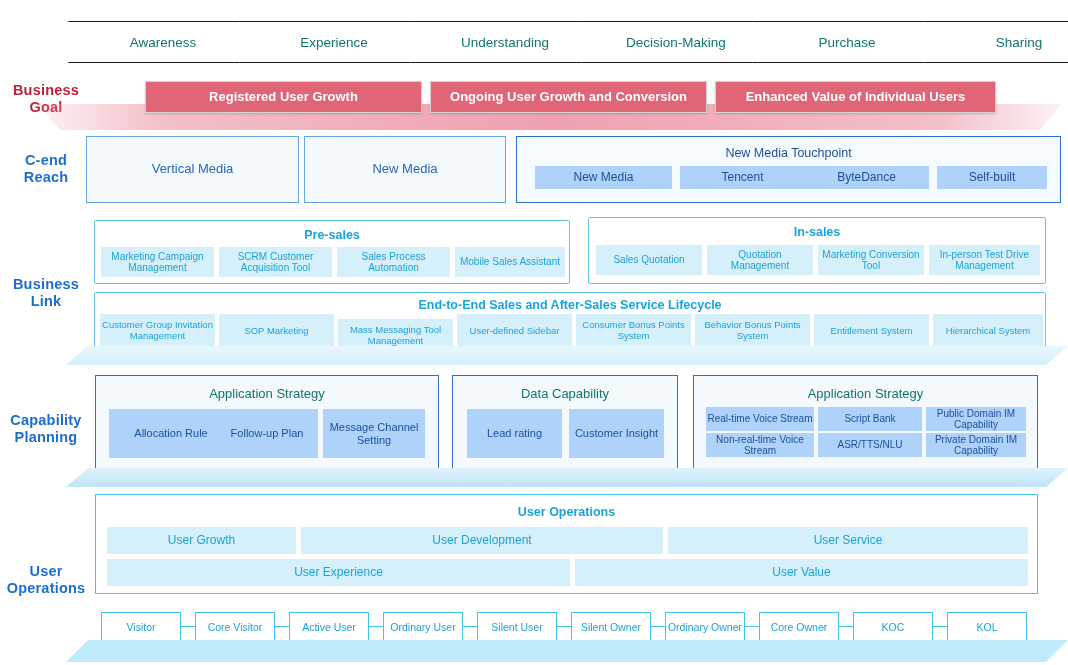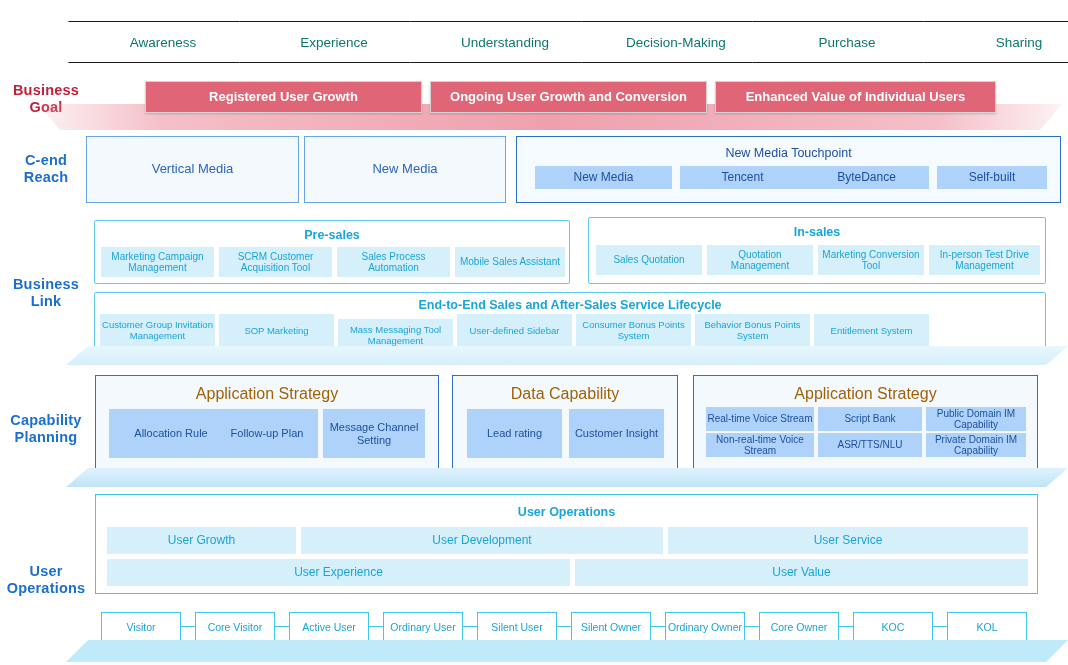--- a/index.html
+++ b/index.html
@@ -121,21 +121,21 @@
   .sep-trap.lt {
     background: linear-gradient(180deg, #e8f7fd 0%, #d4effb 100%);
   }
 
   
   .cap-panel {
     top: 375px; height: 95px;
     background: #f4f9fe;
     border: 1.4px solid #2f6fc9;
   }
-  .cap-title { color: #a16207; font-size: 16px; text-align: center; }
+  .cap-title { color: #0f766e; font-size: 13px; text-align: center; }
   .cap-chip {
     background: #aed2fa;
     color: #1d4f9e;
     font-size: 11px;
   }
   .cap-chip.sm { font-size: 10px; }
 
   
   .uo-panel {
     top: 494px; height: 100px;
@@ -312,20 +312,23 @@
       <span>User-defined Sidebar</span>
     </div>
     <div class="abs bl-chip tall ctr" style="left:481px; top:21px; width:115px;">
       <span>Consumer Bonus Points System</span>
     </div>
     <div class="abs bl-chip tall ctr" style="left:600px; top:21px; width:115px;">
       <span>Behavior Bonus Points System</span>
     </div>
     <div class="abs bl-chip tall ctr" style="left:719px; top:21px; width:115px;">
       <span>Entitlement System</span>
+    </div>
+    <div class="abs bl-chip tall ctr" style="left:838px; top:21px; width:110px;">
+      <span>Hierarchical System</span>
     </div>
   </div>
 
   <div class="abs sep-trap lt" style="left:66px; top:346px; width:1002px; height:19px;
        -webkit-clip-path:polygon(22px 0, 100% 0, calc(100% - 22px) 100%, 0 100%);
        clip-path:polygon(22px 0, 100% 0, calc(100% - 22px) 100%, 0 100%);"></div>
 
   <div class="abs cap-panel" style="left:95px; width:344px;">
     <div class="abs cap-title ctr" style="left:0; top:10px; width:100%; height:16px;">
       <span>Application Strategy</span>

